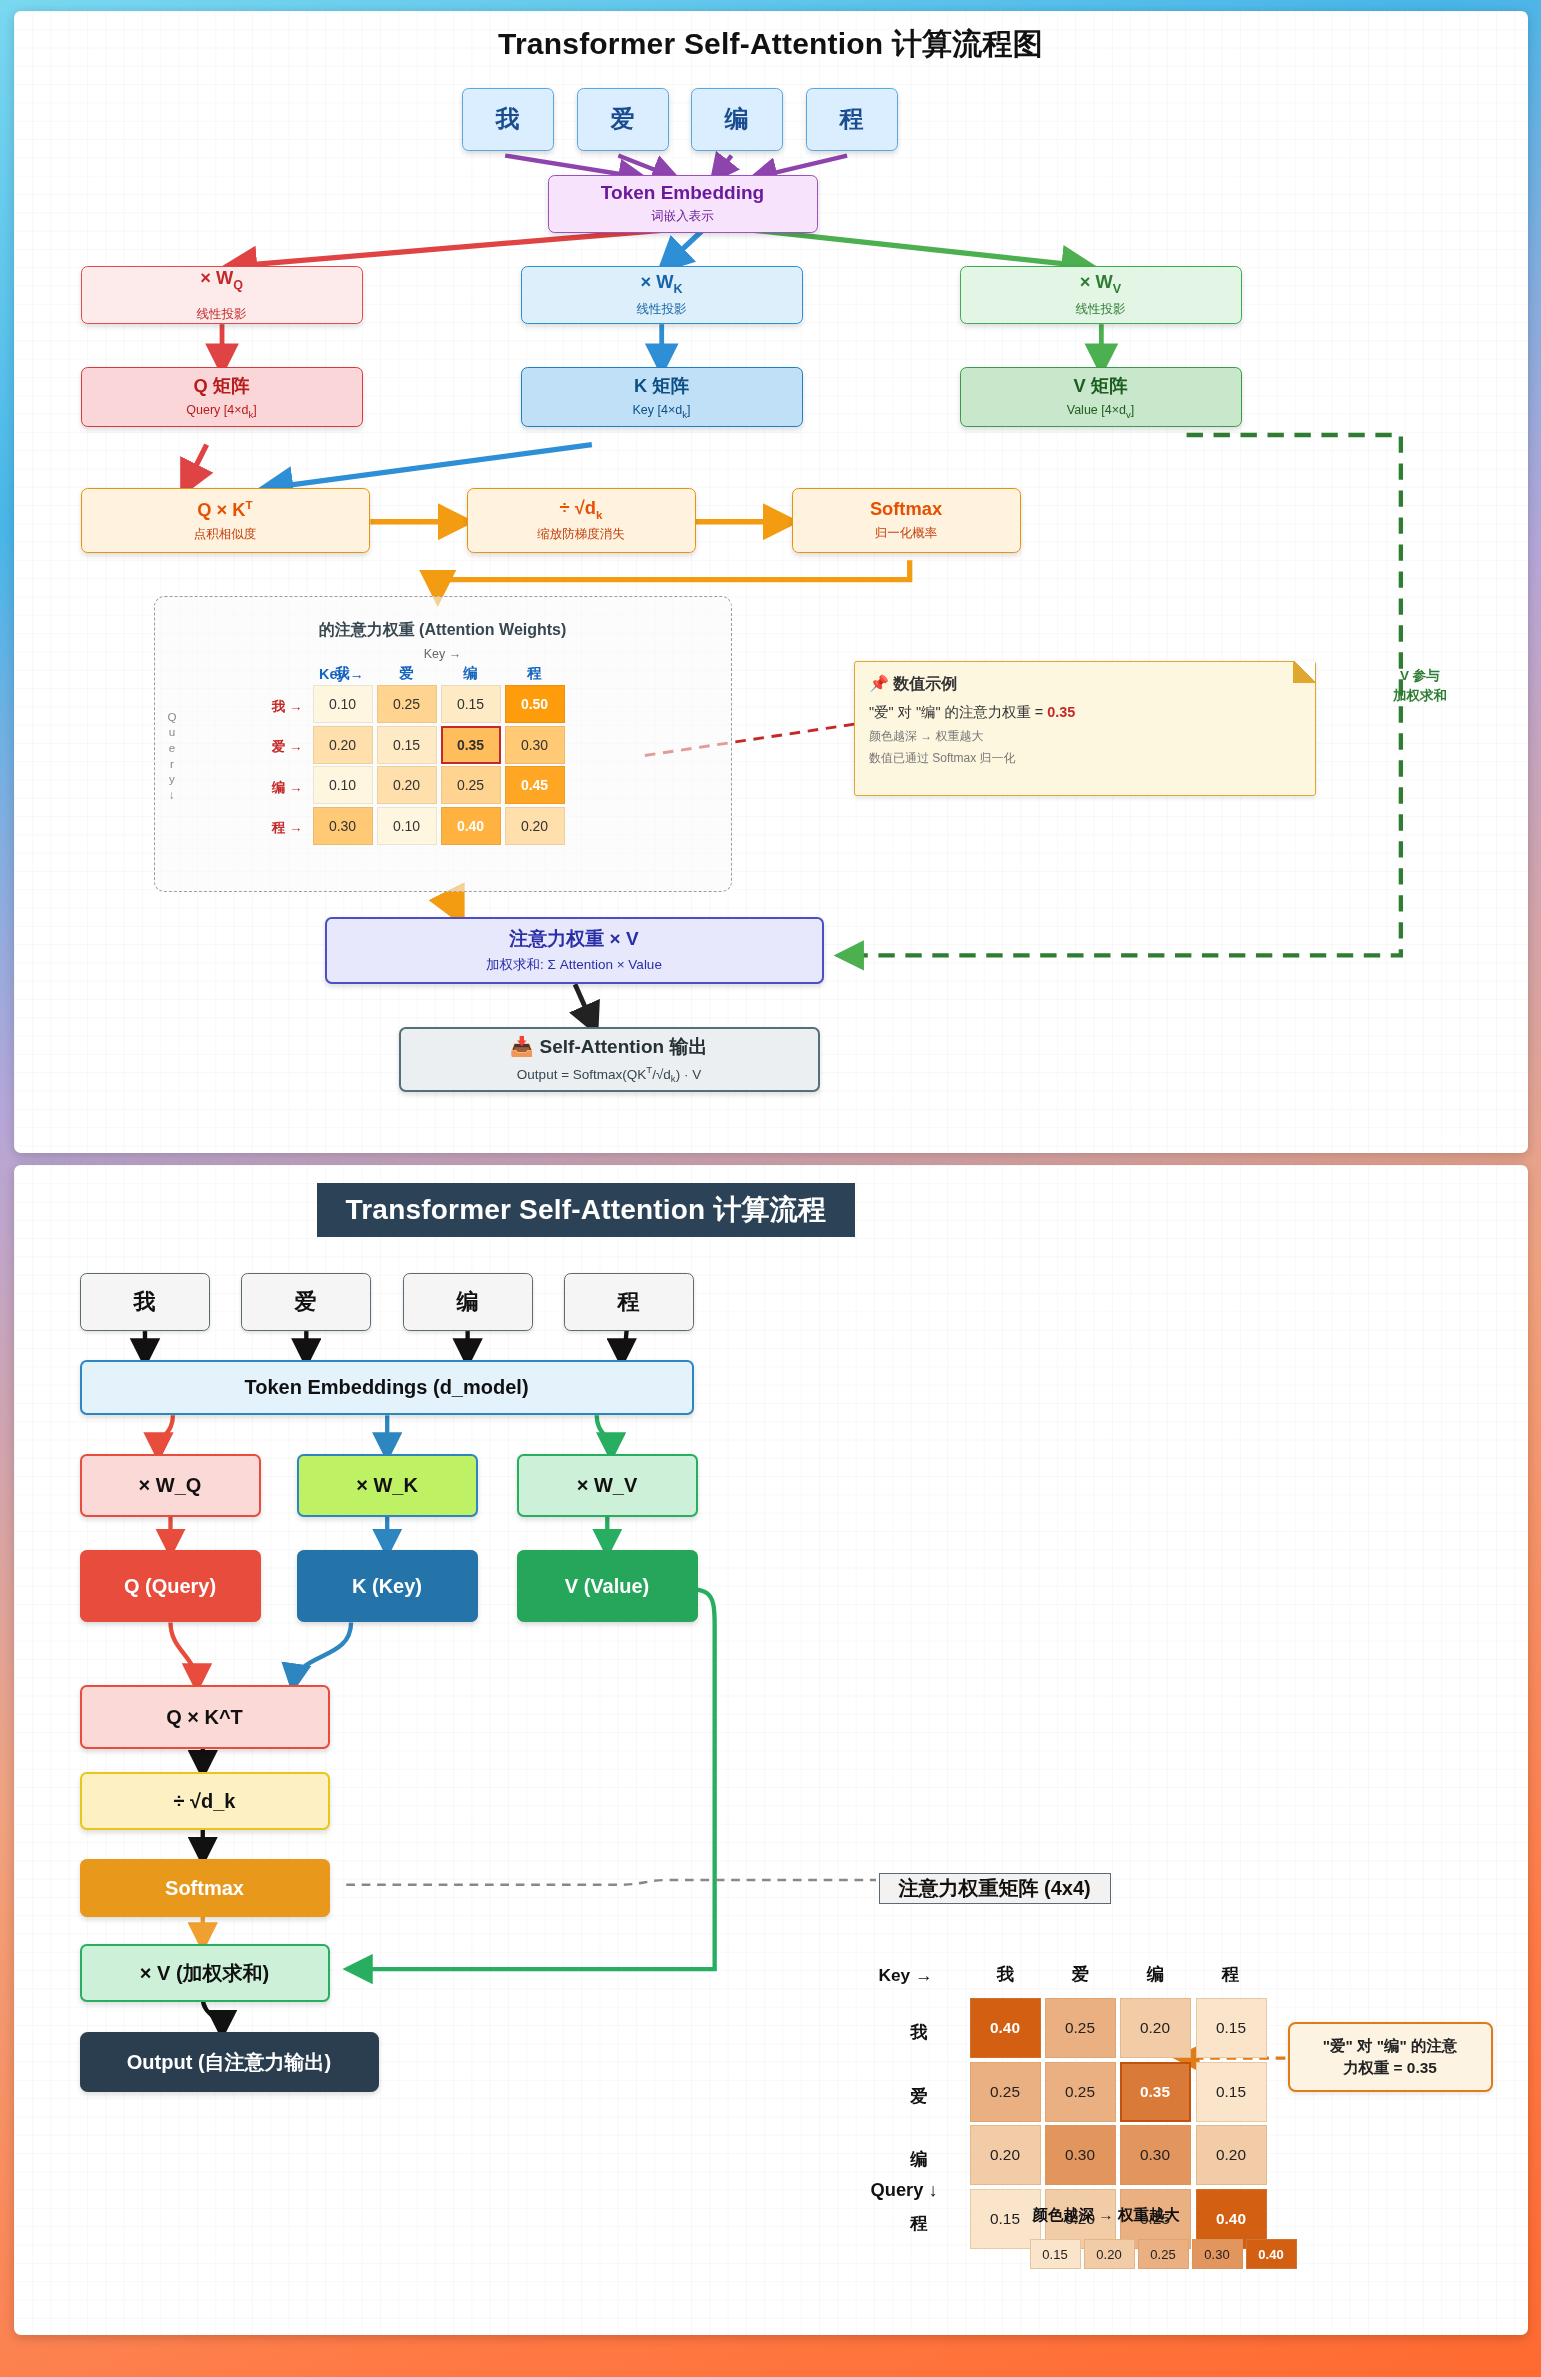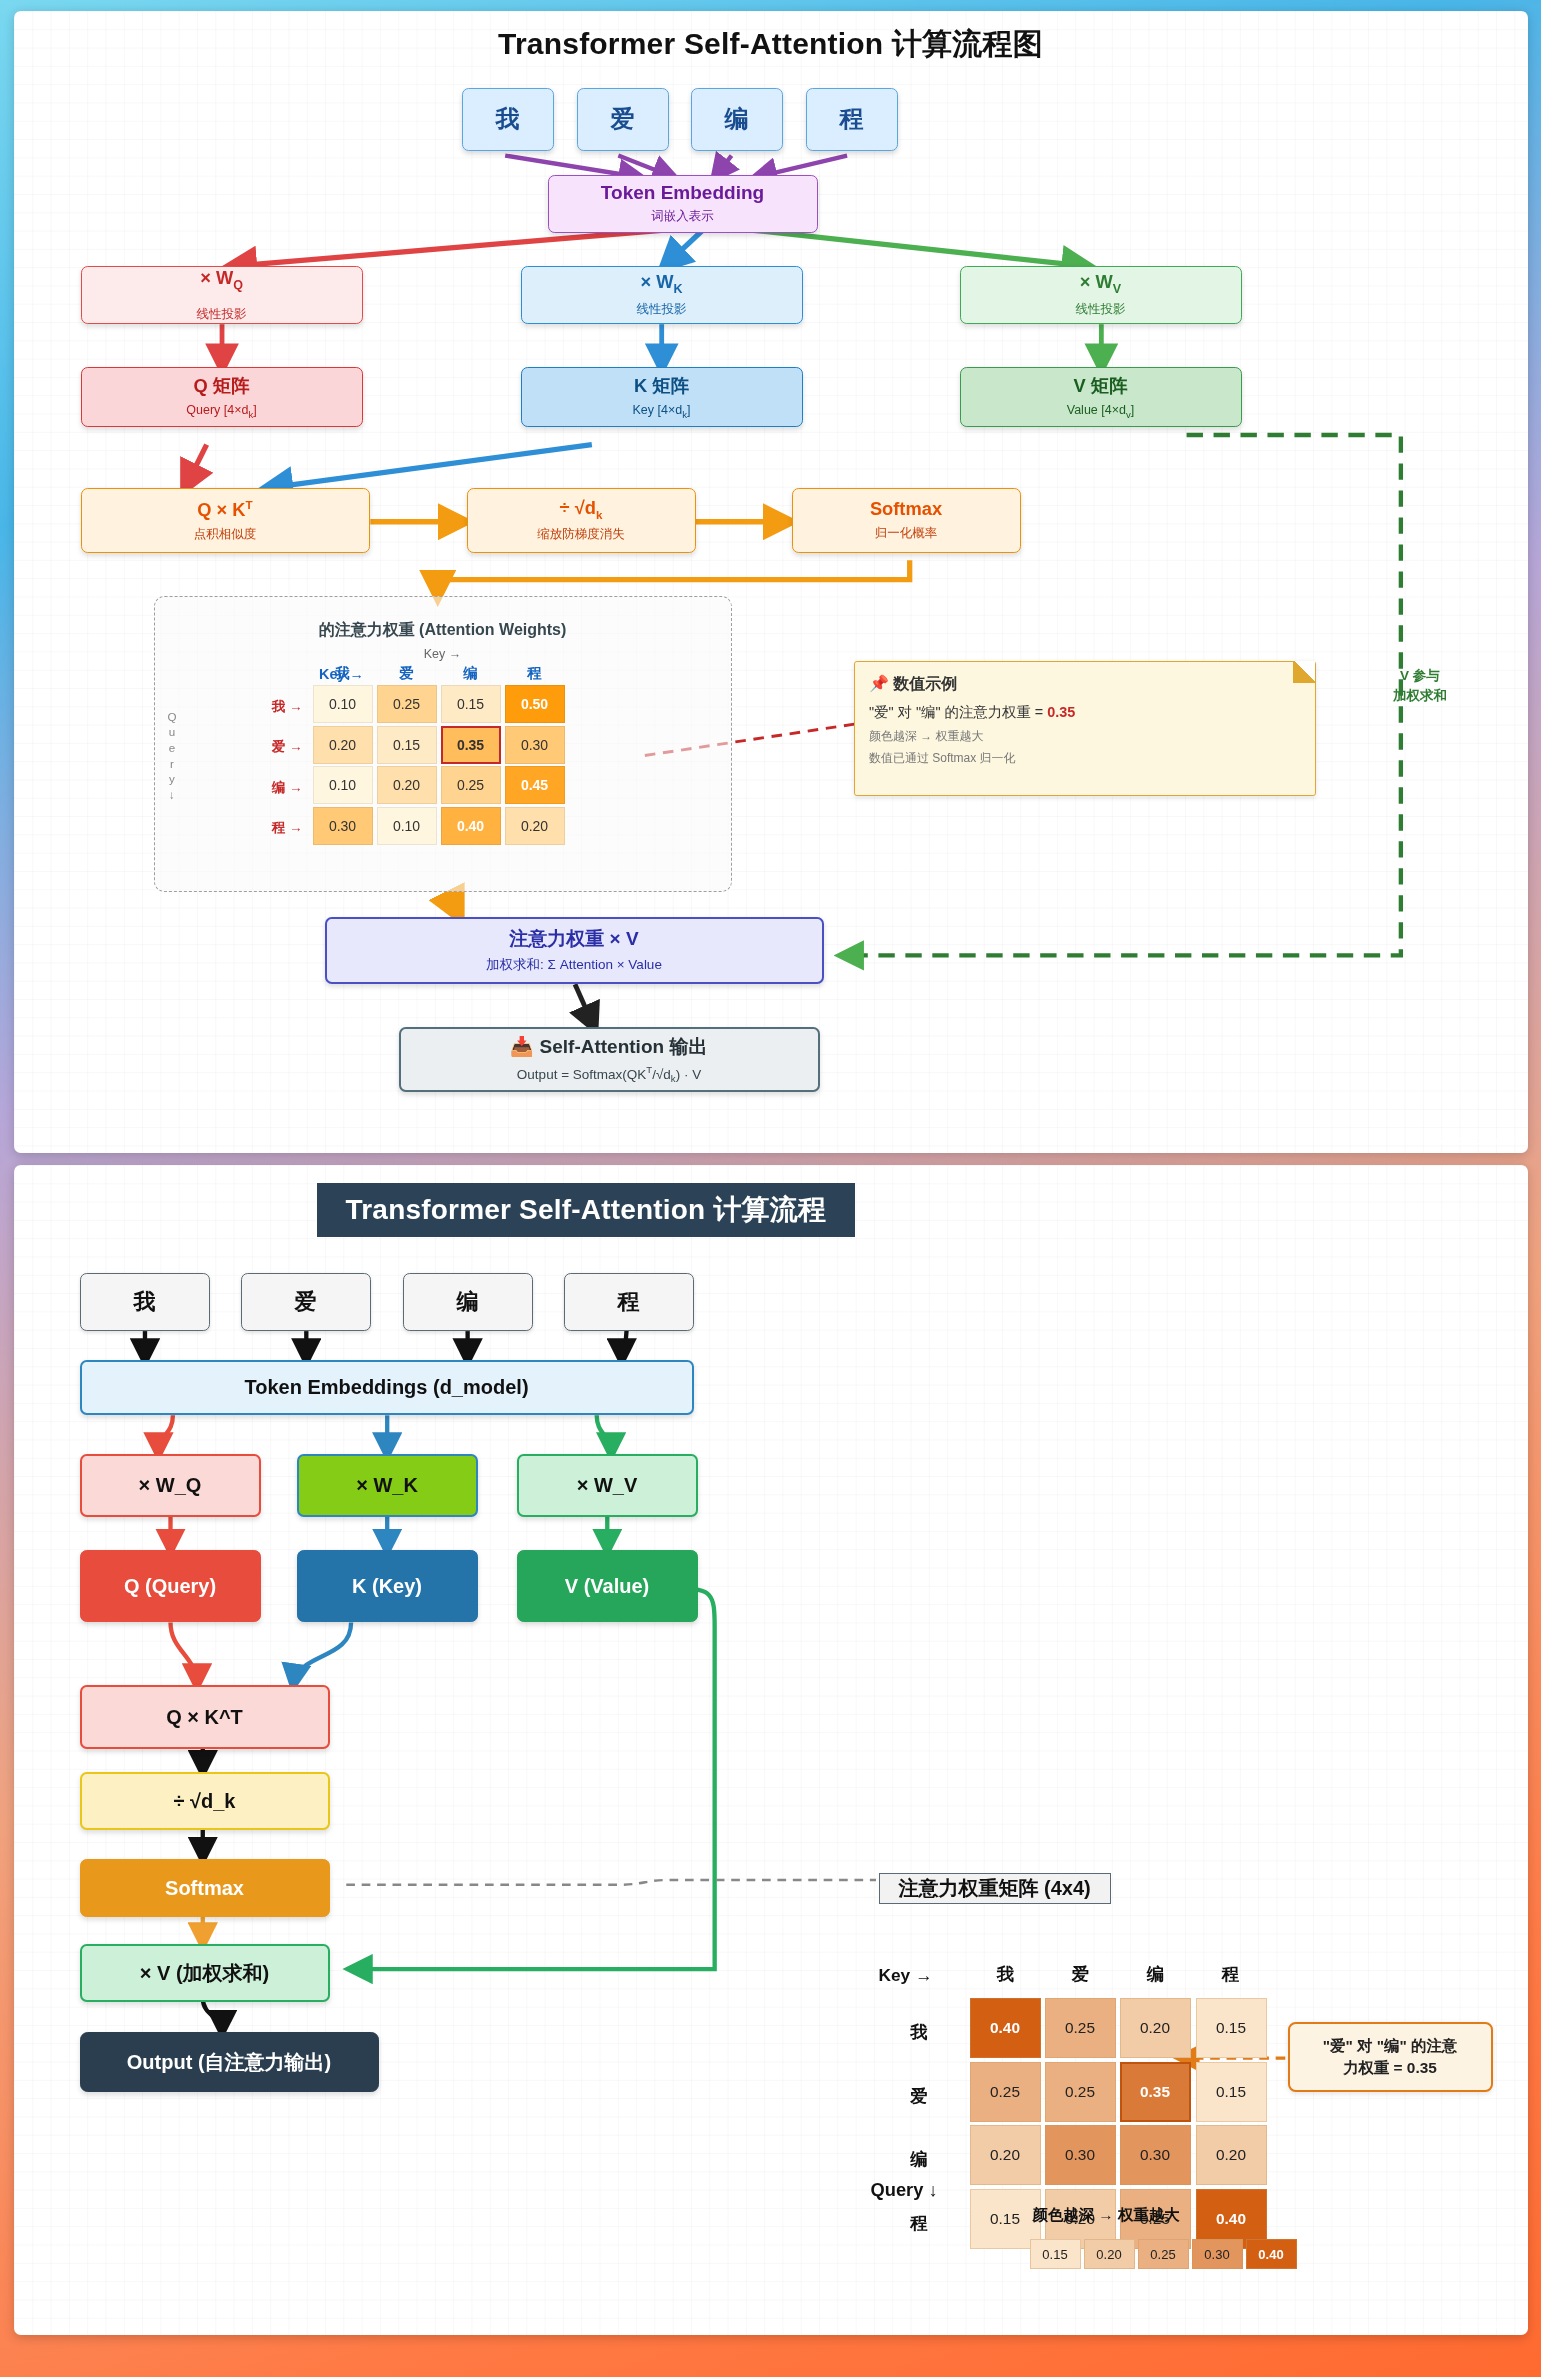--- a/index.html
+++ b/index.html
@@ -378,21 +378,21 @@
     </svg>
 
     <div class="tok2" style="left:66px; top:108px;">我</div>
     <div class="tok2" style="left:227px; top:108px;">爱</div>
     <div class="tok2" style="left:389px; top:108px;">编</div>
     <div class="tok2" style="left:550px; top:108px;">程</div>
 
     <div class="b2" style="left:66px; top:195px; width:614px; height:55px; background:#e4f2fc; border:2.4px solid #2e86c1; font-size:20px; color:#111;">Token Embeddings (d_model)</div>
 
     <div class="b2" style="left:66px; top:289px; width:181px; height:63px; background:#fbd9d6; border:2.9px solid #e74c3c; font-size:20px; color:#111;">× W_Q</div>
-    <div class="b2" style="left:283px; top:289px; width:181px; height:63px; background:#84cc16; border:2.9px solid #2e86c1; font-size:20px; color:#111;">× W_K</div>
+    <div class="b2" style="left:283px; top:289px; width:181px; height:63px; background:#bef264; border:2.9px solid #2e86c1; font-size:20px; color:#111;">× W_K</div>
     <div class="b2" style="left:503px; top:289px; width:181px; height:63px; background:#cdf0d8; border:2.9px solid #27ae60; font-size:20px; color:#111;">× W_V</div>
 
     <div class="b2" style="left:66px; top:385px; width:181px; height:72px; background:#e74c3c; border:1.9px solid #e74c3c; font-size:20px; color:#fff;">Q (Query)</div>
     <div class="b2" style="left:283px; top:385px; width:181px; height:72px; background:#2574a9; border:1.9px solid #2574a9; font-size:20px; color:#fff;">K (Key)</div>
     <div class="b2" style="left:503px; top:385px; width:181px; height:72px; background:#26a65b; border:1.9px solid #26a65b; font-size:20px; color:#fff;">V (Value)</div>
 
     <div class="b2" style="left:66px; top:520px; width:250px; height:64px; background:#fbd9d6; border:2.9px solid #e74c3c; font-size:20px; color:#111;">Q × K^T</div>
     <div class="b2" style="left:66px; top:607px; width:250px; height:58px; background:#fdf1c4; border:2.9px solid #e8c61a; font-size:20px; color:#111;">÷ √d_k</div>
     <div class="b2" style="left:66px; top:694px; width:250px; height:58px; background:#e8991c; border:1.9px solid #e8991c; font-size:20px; color:#fff;">Softmax</div>
     <div class="b2" style="left:66px; top:779px; width:250px; height:58px; background:#cdf0d8; border:2.9px solid #27ae60; font-size:20px; color:#111;">× V (加权求和)</div>

